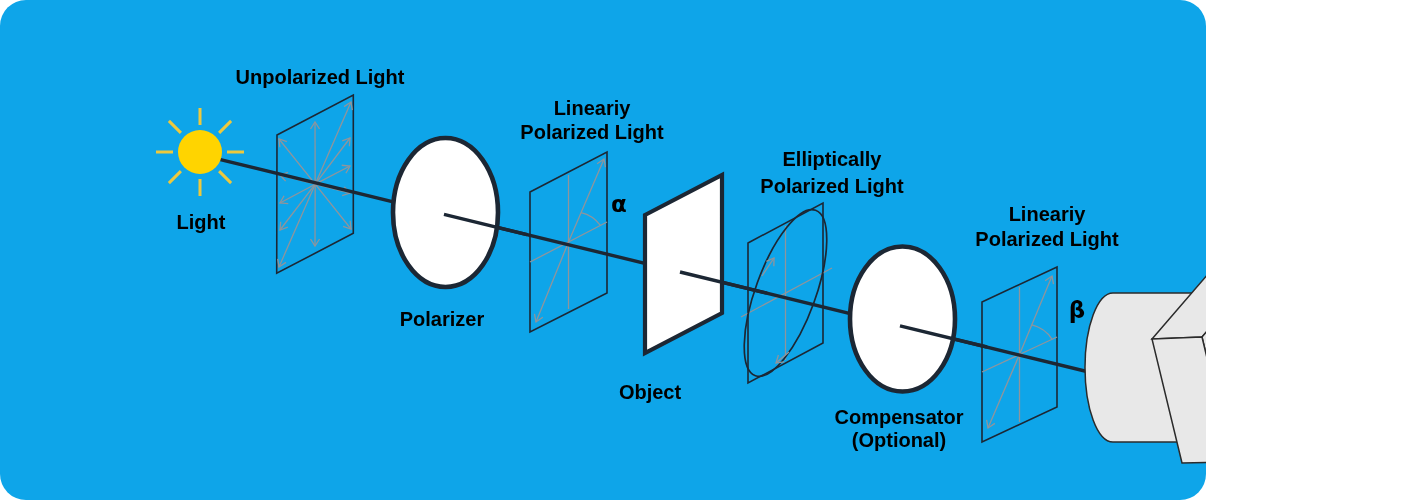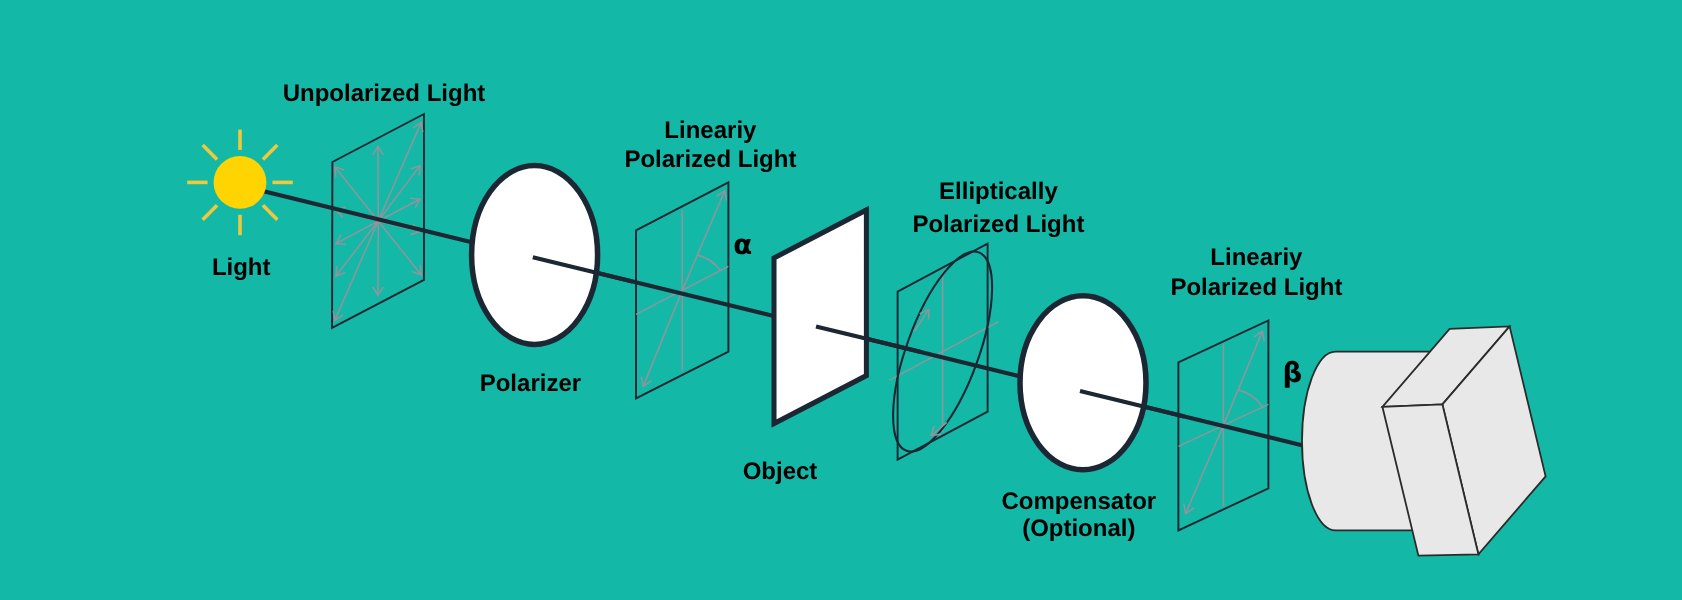--- a/index.html
+++ b/index.html
@@ -1,16 +1,16 @@
 <!DOCTYPE html>
 <html style="--c-sun_fill: #FFD400; --c-sun_rays: #EDC93D; --c-ink: #1C2734; --c-gray: #8F959C; --c-detector_fill: #E8E8E8; --c-detector_stroke: #2B2B2B; --c-text: #000000;"><head>
 <meta charset="utf-8">
 <style>
   html,body{margin:0;padding:0;background:#fff;}
-  .stage{position:relative;width:1402px;height:500px;background:#14b8a6;overflow:hidden;}
+  .stage{position:relative;width:1206px;height:500px;background:#0ea5e9;overflow:hidden;border-radius:26px;}
   svg{display:block;}
 
   
   .beam      {stroke:var(--c-ink);stroke-width:3.4;fill:none;}
   .ink-thin  {stroke:var(--c-ink);stroke-width:1.6;fill:none;}
   .ink-med   {stroke:var(--c-ink);stroke-width:1.7;fill:none;}
   .lens      {stroke:var(--c-ink);stroke-width:4.6;fill:#ffffff;}
   .plate     {stroke:var(--c-ink);stroke-width:4.2;fill:#ffffff;stroke-linejoin:miter;}
   .gray-line {stroke:var(--c-gray);stroke-width:1.3;fill:none;}
   .marker-head{stroke:var(--c-gray);stroke-width:1.3;fill:none;}

